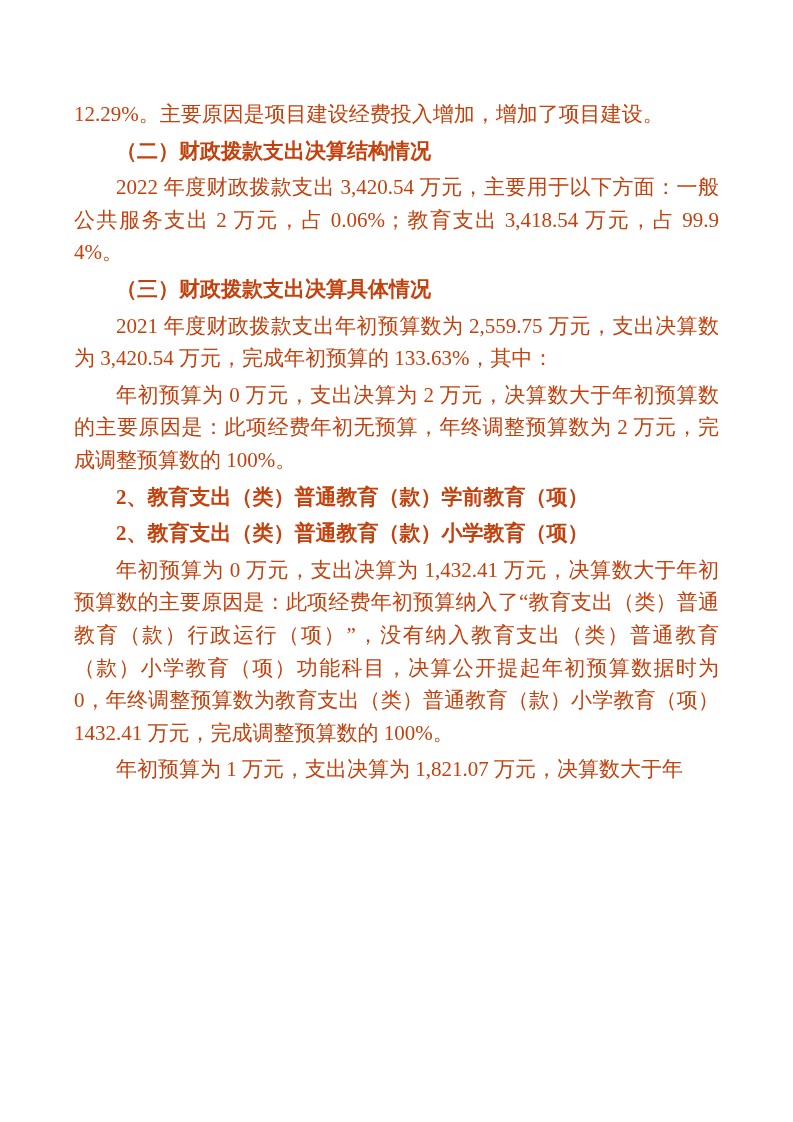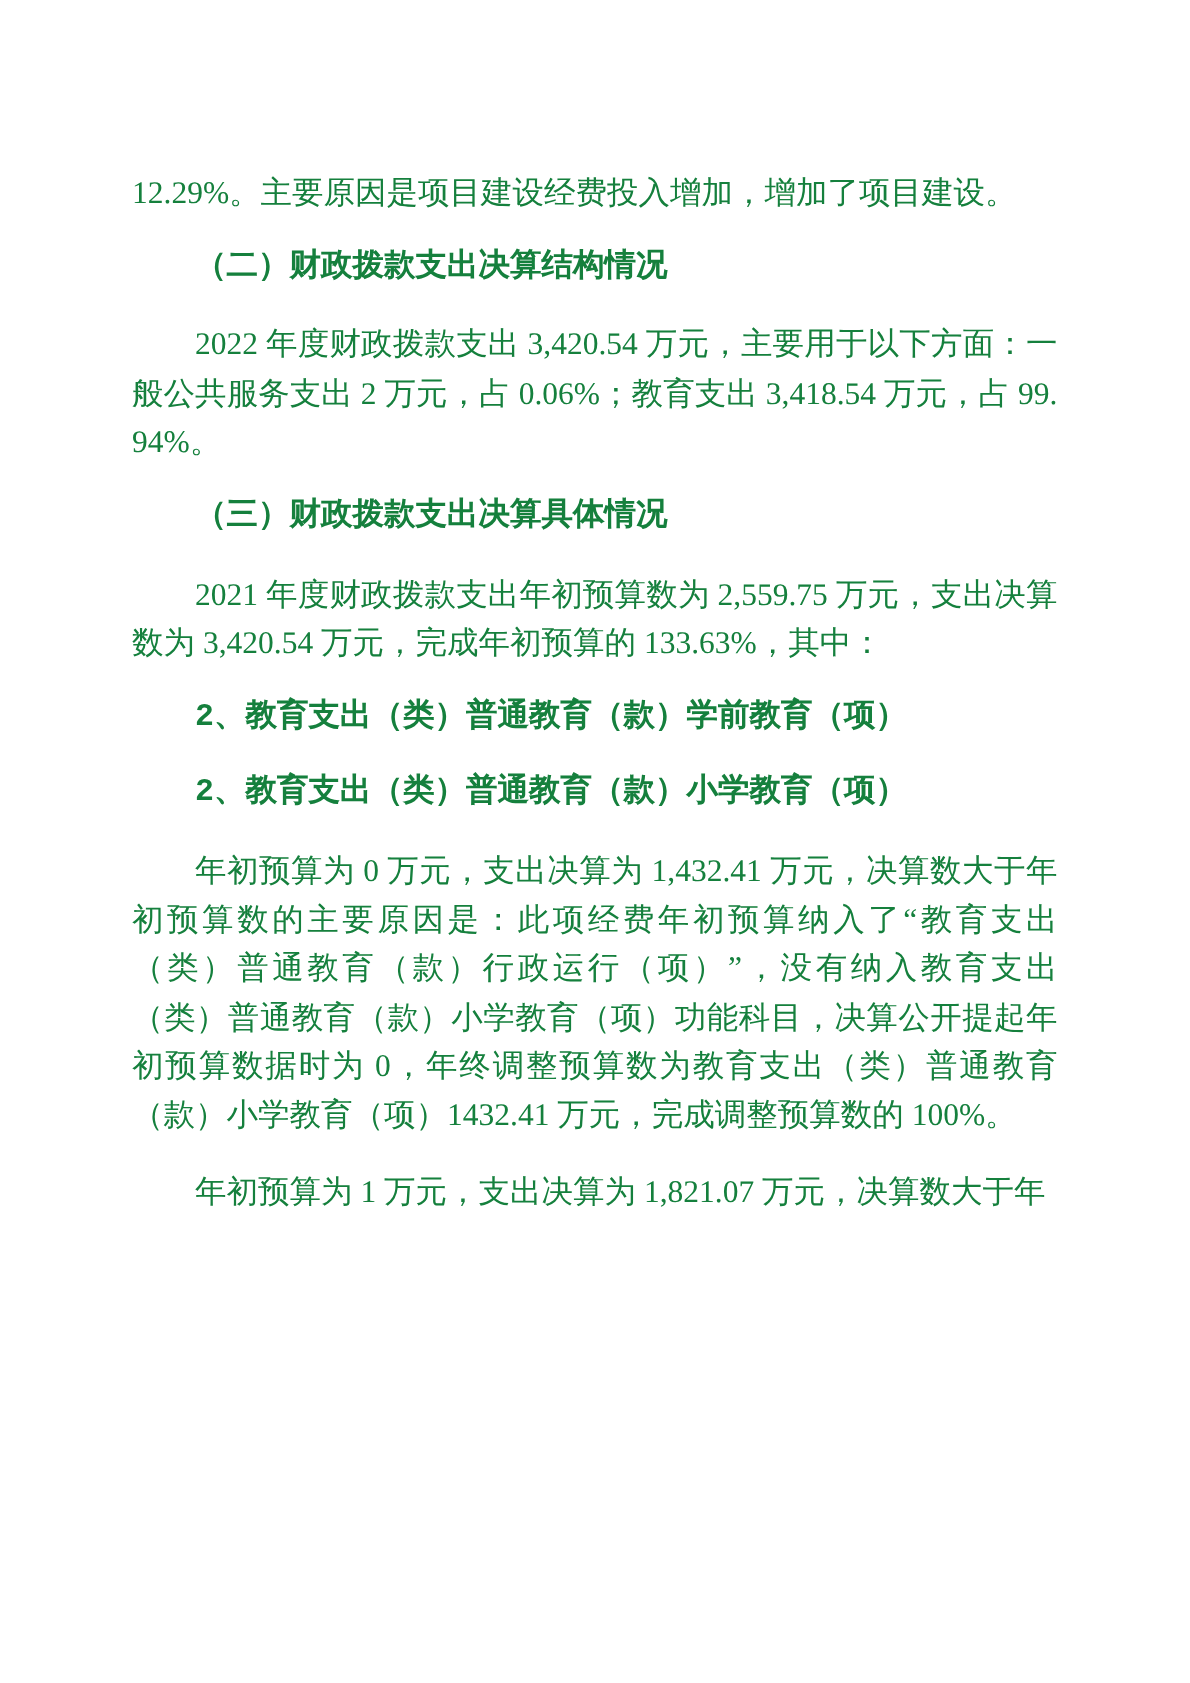--- a/index.html
+++ b/index.html
@@ -10,51 +10,52 @@
   .page {
     position: relative;
     width: 793px;
     height: 1122px;
     background: #ffffff;
     box-sizing: border-box;
     padding: 94px 70px 0 70px;
     overflow: hidden;
   }
   .doc p {
-    margin: 18px;
+    margin: 4px;
     padding: 0;
     font-size: 21px;
     line-height: 32.6px;
-    color: #15803d;
+    color: #c2410c;
     text-align: justify;
     text-justify: inter-ideograph;
     word-break: break-all;
   }
   .doc p.body {
     font-family: "Liberation Serif", "DejaVu Serif", serif;
     text-indent: 2em;
     font-weight: normal;
   }
   .doc p.body.noindent {
     text-indent: 0;
   }
   .doc p.heading {
-    font-family: Liberation Mono, monospace;
+    font-family: Liberation Serif, serif;
     text-indent: 2em;
     font-weight: bold;
   }
 </style>
 </head>
 <body>
 
 <div class="page">
   <div class="doc">
     <p class="body noindent">12.29%。主要原因是项目建设经费投入增加，增加了项目建设。</p>
     <p class="heading">（二）财政拨款支出决算结构情况</p>
     <p class="body">2022 年度财政拨款支出 3,420.54 万元，主要用于以下方面：一般公共服务支出 2 万元，占 0.06%；教育支出 3,418.54 万元，占 99.94%。</p>
     <p class="heading">（三）财政拨款支出决算具体情况</p>
     <p class="body">2021 年度财政拨款支出年初预算数为 2,559.75 万元，支出决算数为 3,420.54 万元，完成年初预算的 133.63%，其中：</p>
+    <p class="body">年初预算为 0 万元，支出决算为 2 万元，决算数大于年初预算数的主要原因是：此项经费年初无预算，年终调整预算数为 2 万元，完成调整预算数的 100%。</p>
     <p class="heading">2、教育支出（类）普通教育（款）学前教育（项）</p>
     <p class="heading">2、教育支出（类）普通教育（款）小学教育（项）</p>
     <p class="body">年初预算为 0 万元，支出决算为 1,432.41 万元，决算数大于年初预算数的主要原因是：此项经费年初预算纳入了“教育支出（类）普通教育（款）行政运行（项）”，没有纳入教育支出（类）普通教育（款）小学教育（项）功能科目，决算公开提起年初预算数据时为 0，年终调整预算数为教育支出（类）普通教育（款）小学教育（项）1432.41 万元，完成调整预算数的 100%。</p>
     <p class="body">年初预算为 1 万元，支出决算为 1,821.07 万元，决算数大于年</p>
   </div>
 </div>
 
 </body></html>

